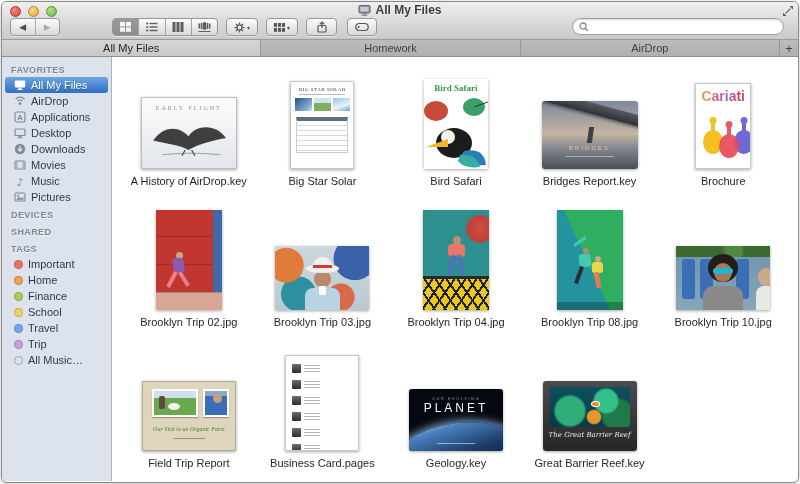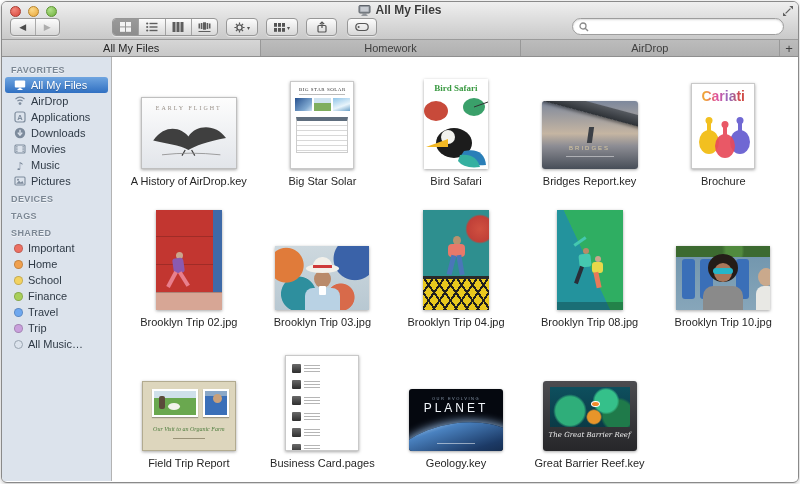--- a/index.html
+++ b/index.html
@@ -86,21 +86,21 @@
   .sf-art { position:absolute; left:0; top:16px; width:64px; height:74px; }
 
   
   .th-bridges { width:96px; height:68px; border-radius:3px; background:linear-gradient(180deg,#7d889c 0%,#c5b5a2 48%,#8d8d94 66%,#474e58 100%); }
   .br-deck { position:absolute; left:-12px; top:2px; width:125px; height:11px; background:linear-gradient(#565a60,#2e3237); transform:rotate(15deg); box-shadow:0 2px 3px rgba(0,0,0,.4); }
   .br-pillar { position:absolute; left:46px; top:26px; width:5px; height:16px; background:#3c4046; transform:skewX(-8deg); }
   .br-title { position:absolute; left:0; right:0; top:44px; text-align:center; font-size:6px; letter-spacing:2px; color:#d9c9a2; }
   .br-sub { position:absolute; left:24px; right:24px; top:55px; height:1px; background:rgba(255,255,255,.45); }
 
   
-  .th-brochure { width:64px; height:86px; }
+  .th-brochure { width:56px; height:86px; }
   .bro-title { margin-top:4px; text-align:center; font-size:14px; font-weight:bold;
                background:linear-gradient(90deg,#e0519e,#f0a830,#e0519e,#8e6bbf,#e04436,#4a90d9);
                -webkit-background-clip:text; background-clip:text; color:transparent; }
   .bottle { position:absolute; border-radius:50%; }
   .bottle i { position:absolute; left:50%; top:-9px; width:4px; height:10px; transform:translateX(-50%); background:inherit; display:block; }
   .bottle b { position:absolute; left:50%; top:-13px; width:7px; height:7px; transform:translateX(-50%); border-radius:50%; background:inherit; display:block; }
   .bo-y { left:7px; top:46px; width:20px; height:24px; background:#f2c020; }
   .bo-r { left:23px; top:50px; width:20px; height:24px; background:#e84a5a; opacity:.92; }
   .bo-b { left:38px; top:46px; width:20px; height:24px; background:#6158cf; opacity:.9; }
 
@@ -369,20 +369,30 @@
             <svg viewBox="0 0 12 12" width="12" height="12">
               <rect x="1" y="1" width="10" height="10" rx="2" fill="none" stroke="currentColor" stroke-width="1.2"></rect>
               <text x="6" y="9" font-size="7.5" font-weight="bold" text-anchor="middle" fill="currentColor" font-family="Liberation Sans,sans-serif">A</text>
             </svg>
           </span>
         <span>Applications</span>
       </div>
       <div class="sb-item">
         <span class="icn">
             <svg viewBox="0 0 12 12" width="12" height="12">
+              <rect x="1" y="2" width="10" height="6.5" rx="1" fill="none" stroke="currentColor" stroke-width="1.2"></rect>
+              <rect x="4.6" y="9" width="2.8" height="1" fill="currentColor"></rect>
+              <rect x="3.4" y="10.2" width="5.2" height="1" rx="0.5" fill="currentColor"></rect>
+            </svg>
+          </span>
+        <span>Desktop</span>
+      </div>
+      <div class="sb-item">
+        <span class="icn">
+            <svg viewBox="0 0 12 12" width="12" height="12">
               <circle cx="6" cy="6" r="5.2" fill="currentColor"></circle>
               <line x1="6" y1="2.8" x2="6" y2="7.4" stroke="#dce3ec" stroke-width="1.4"></line>
               <path d="M3.8 5.6 L6 8.2 L8.2 5.6" fill="none" stroke="#dce3ec" stroke-width="1.4"></path>
             </svg>
           </span>
         <span>Downloads</span>
       </div>
       <div class="sb-item">
         <span class="icn">
             <svg viewBox="0 0 12 12" width="12" height="12">
@@ -410,38 +420,38 @@
             <svg viewBox="0 0 12 12" width="12" height="12">
               <rect x="1" y="2" width="10" height="8" rx="1" fill="none" stroke="currentColor" stroke-width="1.1"></rect>
               <circle cx="4" cy="4.8" r="1" fill="currentColor"></circle>
               <path d="M2.2 8.8 L5 5.8 L6.8 7.6 L8.4 6 L9.8 8.8 Z" fill="currentColor"></path>
             </svg>
           </span>
         <span>Pictures</span>
       </div>
 
       <div class="sb-header">DEVICES</div>
+      <div class="sb-header">SHARED</div>
       <div class="sb-header">TAGS</div>
-      <div class="sb-header">SHARED</div>
 
       <div class="sb-item">
           <i class="tag-dot" style="background: rgb(236, 112, 99);"></i>
           <span>Important</span>
         </div>
       <div class="sb-item">
           <i class="tag-dot" style="background: rgb(240, 160, 78);"></i>
           <span>Home</span>
         </div>
       <div class="sb-item">
+          <i class="tag-dot" style="background: rgb(168, 207, 90);"></i>
+          <span>Finance</span>
+        </div>
+      <div class="sb-item">
           <i class="tag-dot" style="background: rgb(242, 210, 97);"></i>
           <span>School</span>
-        </div>
-      <div class="sb-item">
-          <i class="tag-dot" style="background: rgb(168, 207, 90);"></i>
-          <span>Finance</span>
         </div>
       <div class="sb-item">
           <i class="tag-dot" style="background: rgb(111, 168, 239);"></i>
           <span>Travel</span>
         </div>
       <div class="sb-item">
           <i class="tag-dot" style="background: rgb(201, 160, 220);"></i>
           <span>Trip</span>
         </div>
       <div class="sb-item">

